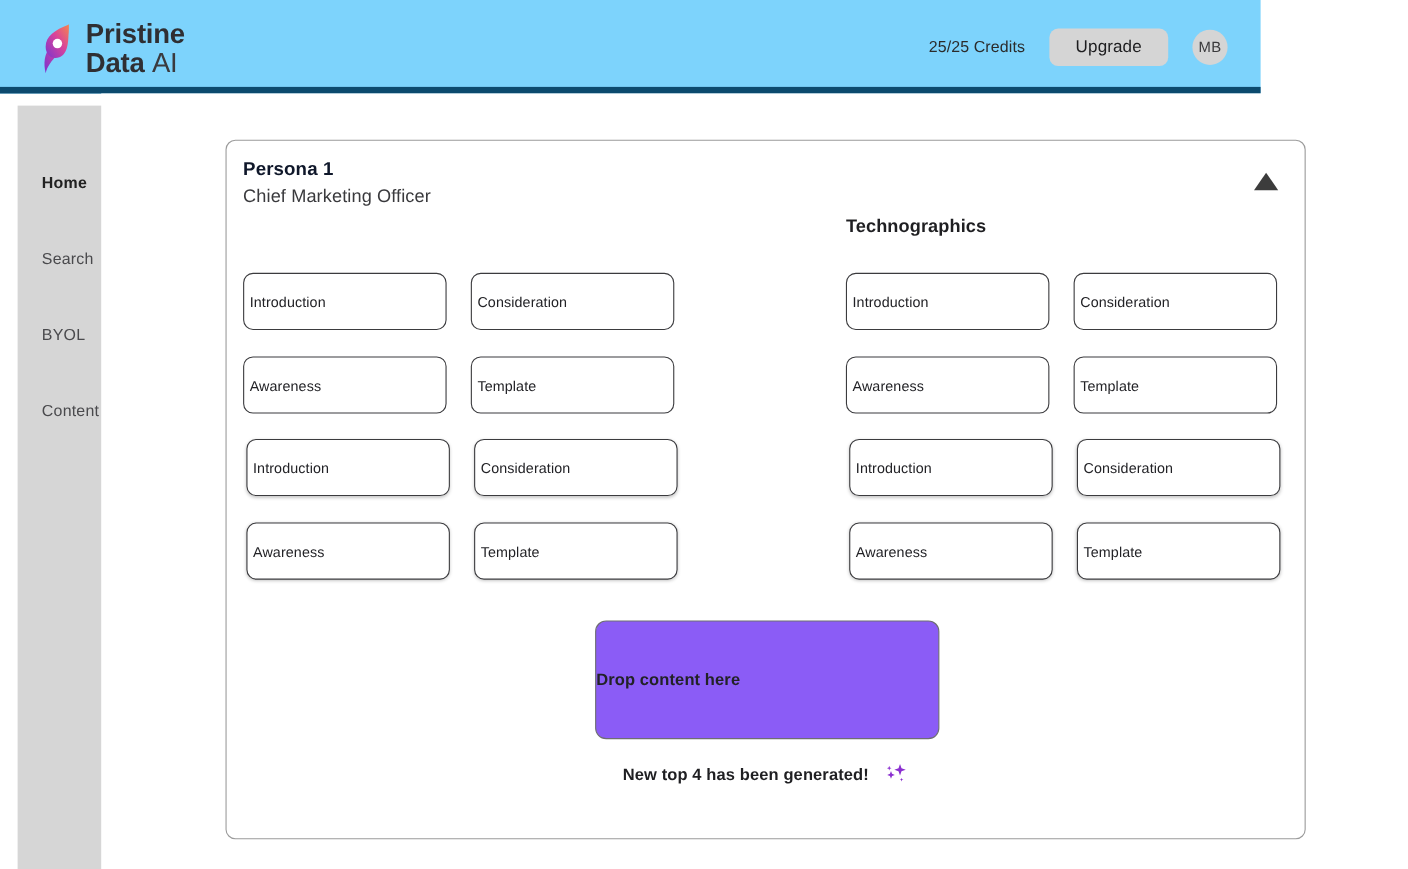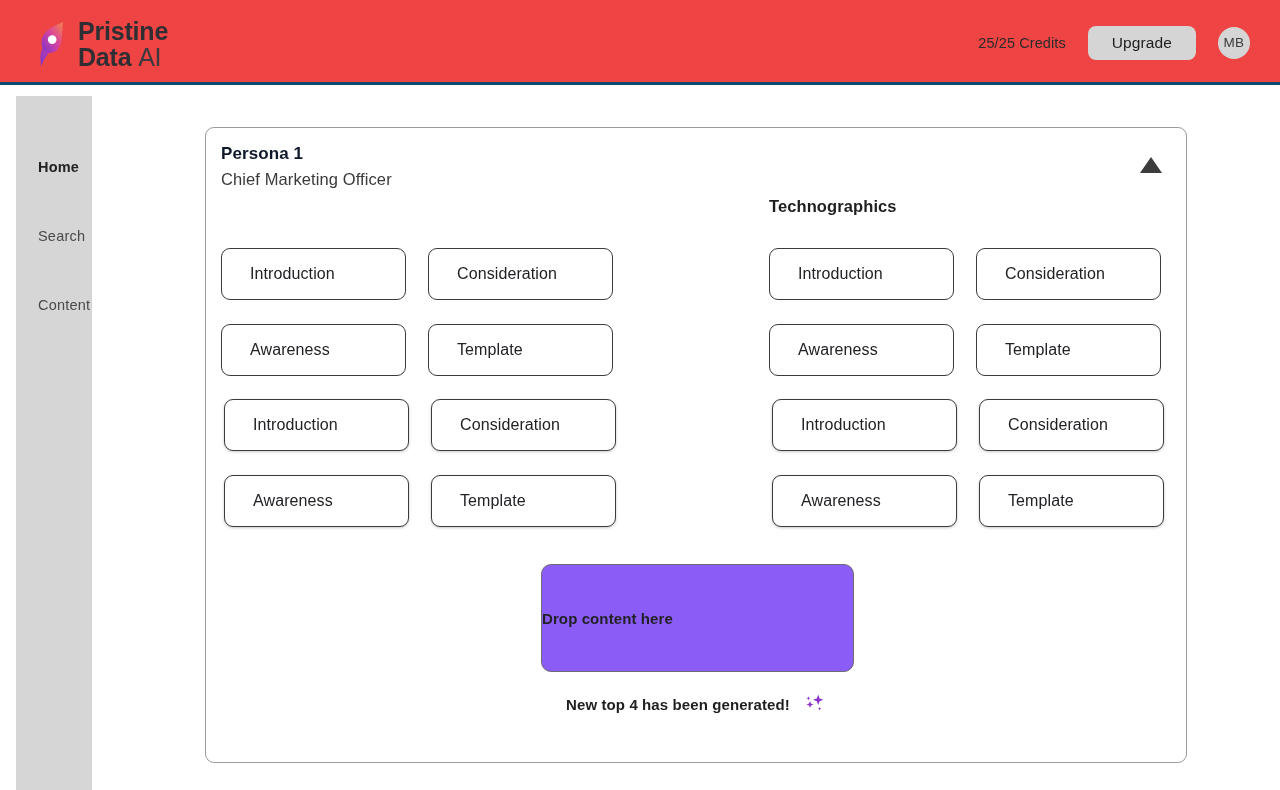--- a/index.html
+++ b/index.html
@@ -8,23 +8,23 @@
     width: 1280px; height: 790px;
     background: #ffffff;
     font-family: "Liberation Sans", sans-serif;
     overflow: hidden;
   }
 
   
   .header {
     position: absolute;
     top: 0; left: 0;
-    width: 1280px; height: 85px;
-    background: #ef4444;
-    border-bottom: 3px solid #0c4a6e;
+    width: 1146px; height: 85px;
+    background: #7dd3fc;
+    border-bottom: 6px solid #0c4a6e;
     display: flex;
     align-items: center;
   }
   .logo-wrap {
     position: absolute;
     left: 38px; top: 18px;
     display: flex;
     align-items: center;
     gap: 10px;
   }
@@ -162,22 +162,22 @@
     letter-spacing: 0.1px;
   }
 
   .tile {
     position: absolute;
     background: #ffffff;
     border: 1.6px solid #3b3b3e;
     border-radius: 9px;
     display: flex;
     align-items: center;
-    padding-left: 28px;
-    font-size: 16px;
+    padding-left: 5px;
+    font-size: 13px;
     color: #222226;
     letter-spacing: 0.1px;
     cursor: grab;
   }
   .tile.shadowed {
     box-shadow: 0 1px 3px rgba(0,0,0,0.22);
   }
 
   .dropzone {
     position: absolute;
@@ -250,20 +250,23 @@
 
 <div class="sidebar">
   <div class="nav-top">
     <div class="nav-item active">
       <span>Home</span>
     </div>
     <div class="nav-item">
       <span>Search</span>
     </div>
     <div class="nav-item">
+      <span>BYOL</span>
+    </div>
+    <div class="nav-item">
       <span>Content</span>
     </div>
   </div>
   <div class="nav-bottom">
     <div class="nav-item">
       <span>Billing</span>
     </div>
   </div>
 </div>
 

